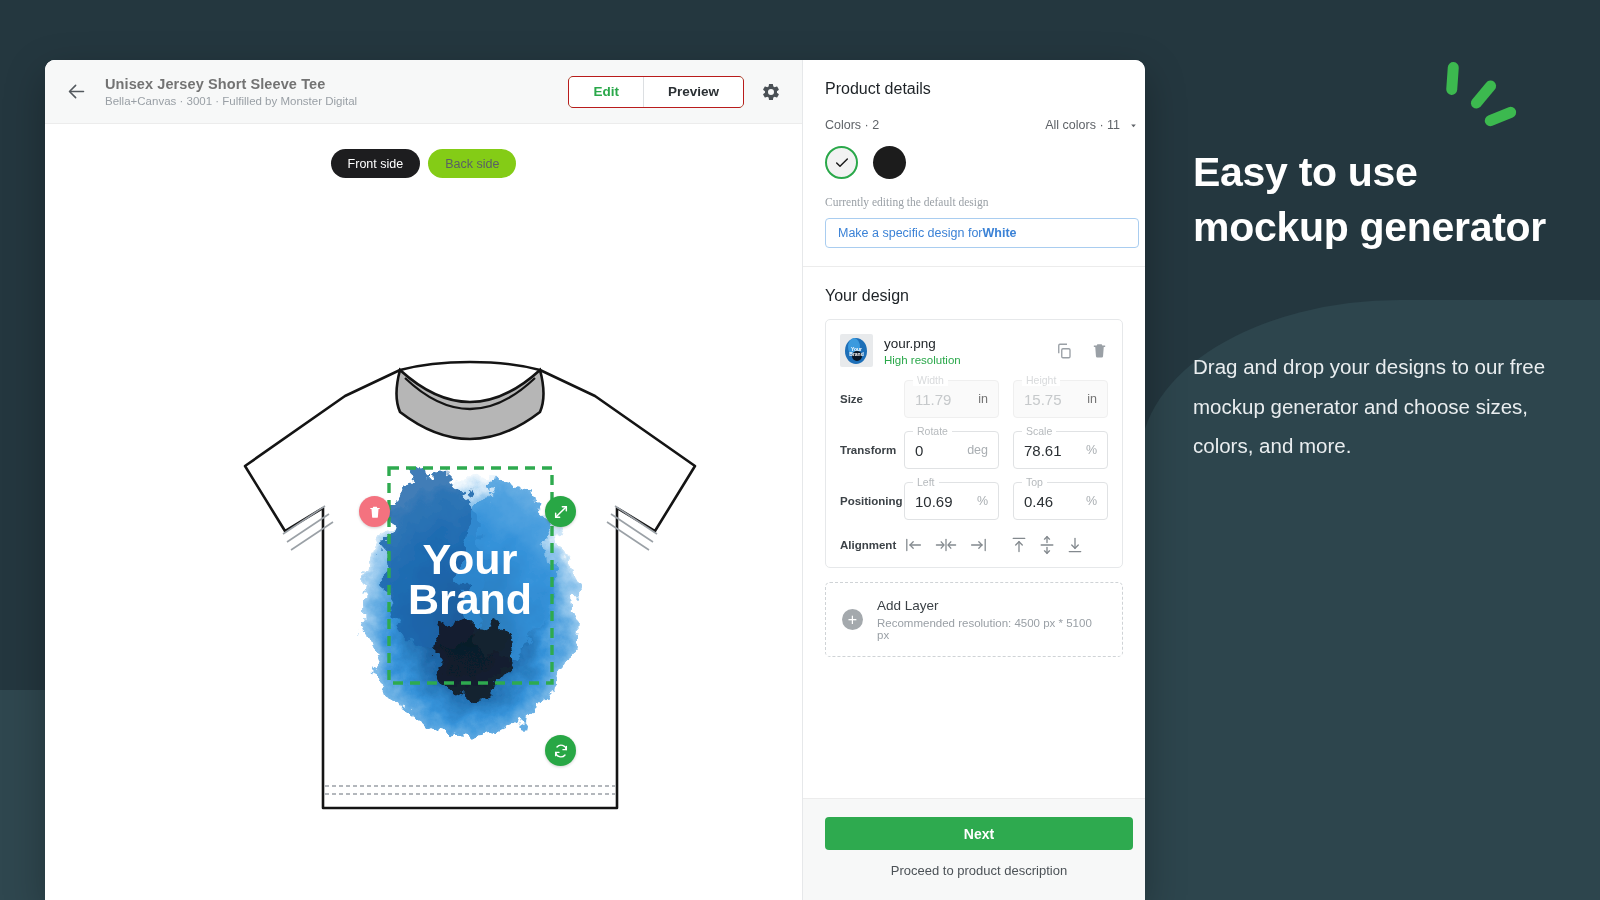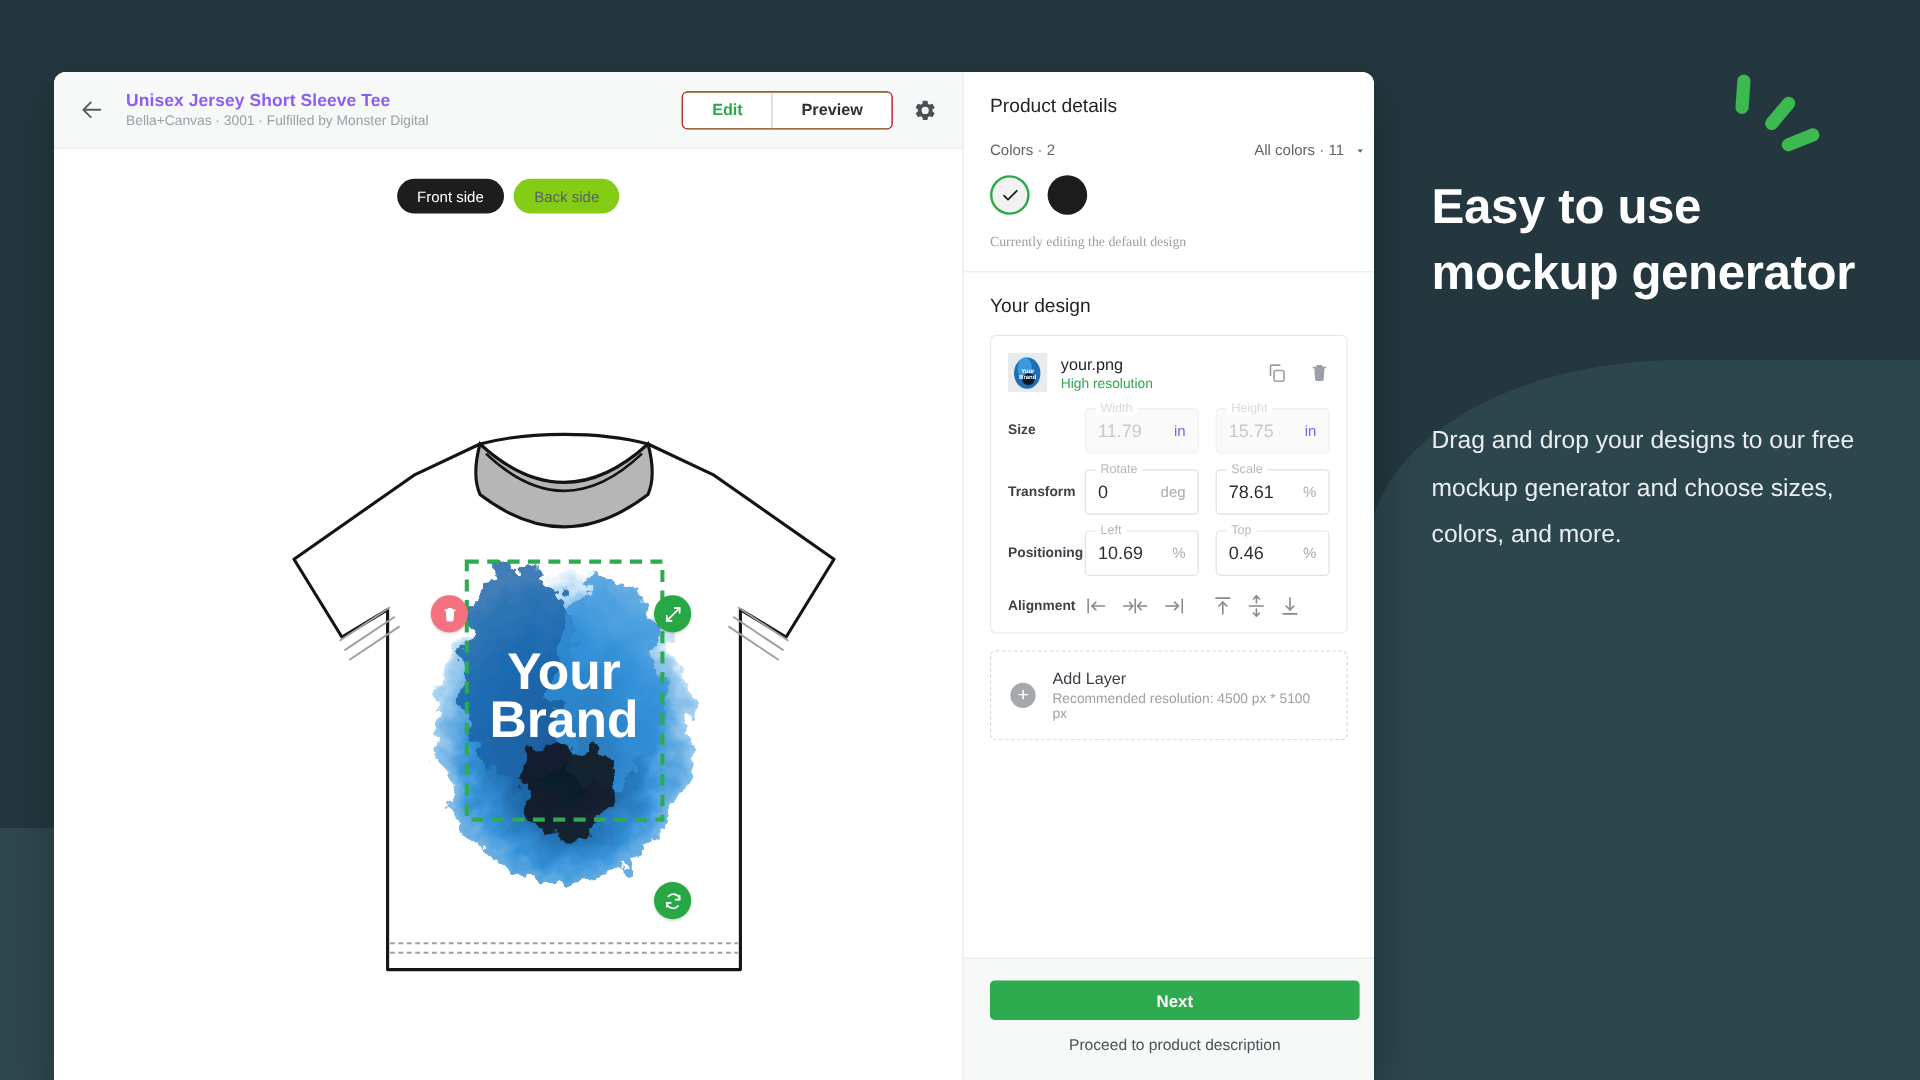--- a/index.html
+++ b/index.html
@@ -34,21 +34,21 @@
   .canvas-pane { width: 757px; height: 100%; background: #ffffff; position: relative; display: flex; flex-direction: column; }
   .detail-pane { width: 343px; height: 100%; background: #ffffff; border-left: 1px solid #e6e8ea; display: flex; flex-direction: column; position: relative; }
 
   
   .topbar {
     height: 64px; background: #f7f8f8; border-bottom: 1px solid #ececec;
     display: flex; align-items: center; padding: 0 18px 0 16px; gap: 14px;
   }
   .back-btn { width: 30px; height: 30px; display: flex; align-items: center; justify-content: center; cursor: pointer; color: #53595e; }
   .title-block { flex: 1; }
-  .prod-title { font-size: 14.5px; font-weight: bold; color: #8b5cf6; letter-spacing: .1px; }
+  .prod-title { font-size: 14.5px; font-weight: bold; color: #737373; letter-spacing: .1px; }
   .prod-sub { font-size: 11.5px; color: #9aa0a6; margin-top: 3px; }
   .seg { display: flex; border: 1px solid #b91c1c; border-radius: 5px; overflow: hidden; background: #4d7c0f; height: 32px; }
   .seg-btn { padding: 0 24px; display: flex; align-items: center; font-size: 13.5px; font-weight: bold; color: #2b3034; cursor: pointer; background: #fff; }
   .seg-btn.active { color: #2aa84a; }
   .seg-btn + .seg-btn { border-left: 1px solid #dcdfe2; }
   .gear { width: 26px; height: 26px; display: flex; align-items: center; justify-content: center; cursor: pointer; color: #4a5055; }
 
   
   .side-toggle { display: flex; justify-content: center; gap: 8px; margin-top: 25px; }
   .side-pill { height: 29px; padding: 0 17px; border-radius: 15px; display: flex; align-items: center; font-size: 12.5px; cursor: pointer; }
@@ -100,21 +100,21 @@
   }
   .field.muted { border-color: #efefef; background: #fafafa; }
   .field-cap {
     position: absolute; top: -7px; left: 8px; background: #fff; padding: 0 4px;
     font-size: 10.5px; color: #b6babd;
   }
   .field.muted .field-cap { background: #fff; color: #d8dadc; }
   .field-val { font-size: 15px; color: #2b3034; }
   .field.muted .field-val { color: #c6c9cb; }
   .field-unit { margin-left: auto; font-size: 12.5px; color: #a9aeb2; }
-  .field.muted .field-unit { color: #8b5cf6; }
+  .field.muted .field-unit { color: #737373; }
   .align-row { display: flex; align-items: center; margin-top: 15px; }
   .align-group { display: flex; gap: 10px; align-items: center; }
   .align-group + .align-group { margin-left: 22px; }
   .align-ic { cursor: pointer; color: #83898e; display: flex; }
 
   .add-layer {
     margin: 14px 22px 0 22px; border: 1px dashed #cfd3d6; border-radius: 5px;
     padding: 15px 16px; display: flex; align-items: center; gap: 14px; cursor: pointer;
   }
   .plus-circle { width: 21px; height: 21px; border-radius: 50%; background: #a4a9ad; color: #fff; display: flex; align-items: center; justify-content: center; font-size: 16px; line-height: 1; flex: 0 0 auto; }
@@ -266,20 +266,24 @@
           <div class="sw white">
             <svg width="16" height="16" viewBox="0 0 24 24" fill="none" stroke="#1d1d1d" stroke-width="2.2" stroke-linecap="round" stroke-linejoin="round">
                 <polyline points="20 6 9 17 4 12"></polyline>
               </svg>
           </div>
           <div class="sw black"></div>
         </div>
 
         <div class="note">Currently editing the default design</div>
 
+        <div class="specific-box">
+          <span>Make a specific design for </span>
+            <span style="font-size:12.5px;color:#3b82d6;"><b>White</b></span>
+        </div>
       </div>
 
       <div class="divider"></div>
 
       <div class="dp-section" style="padding-bottom:0;">
         <div class="dp-h">Your design</div>
       </div>
 
       <div class="design-card">
         <div class="file-row">

